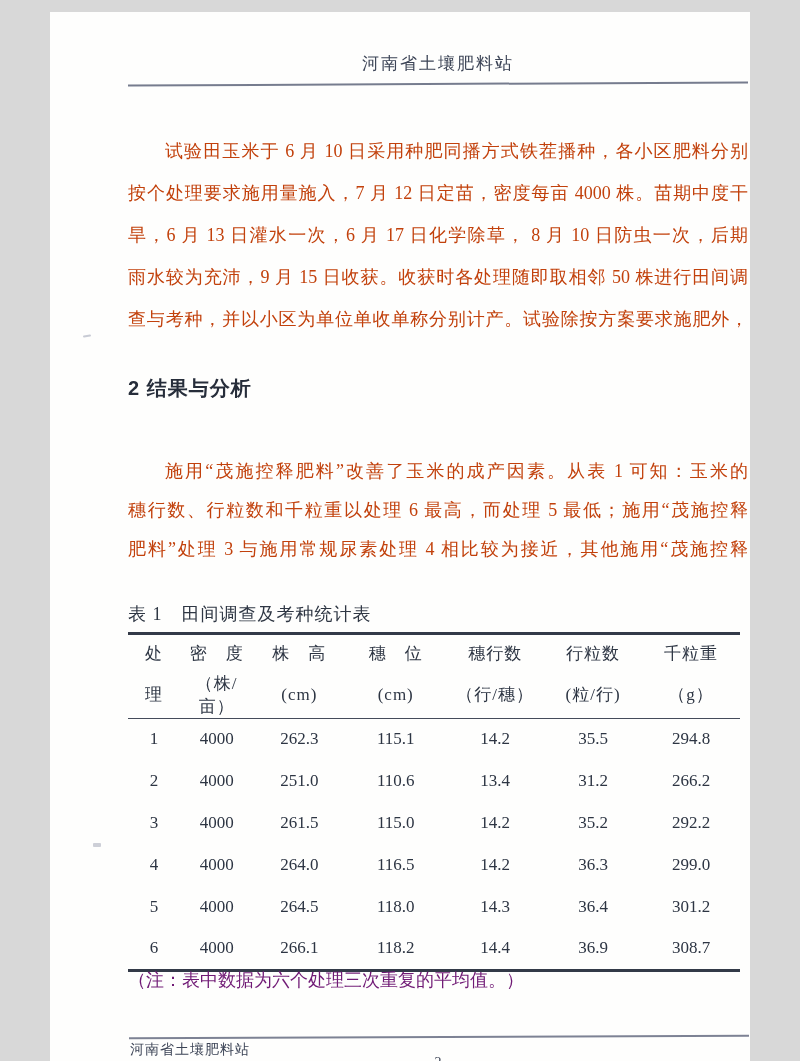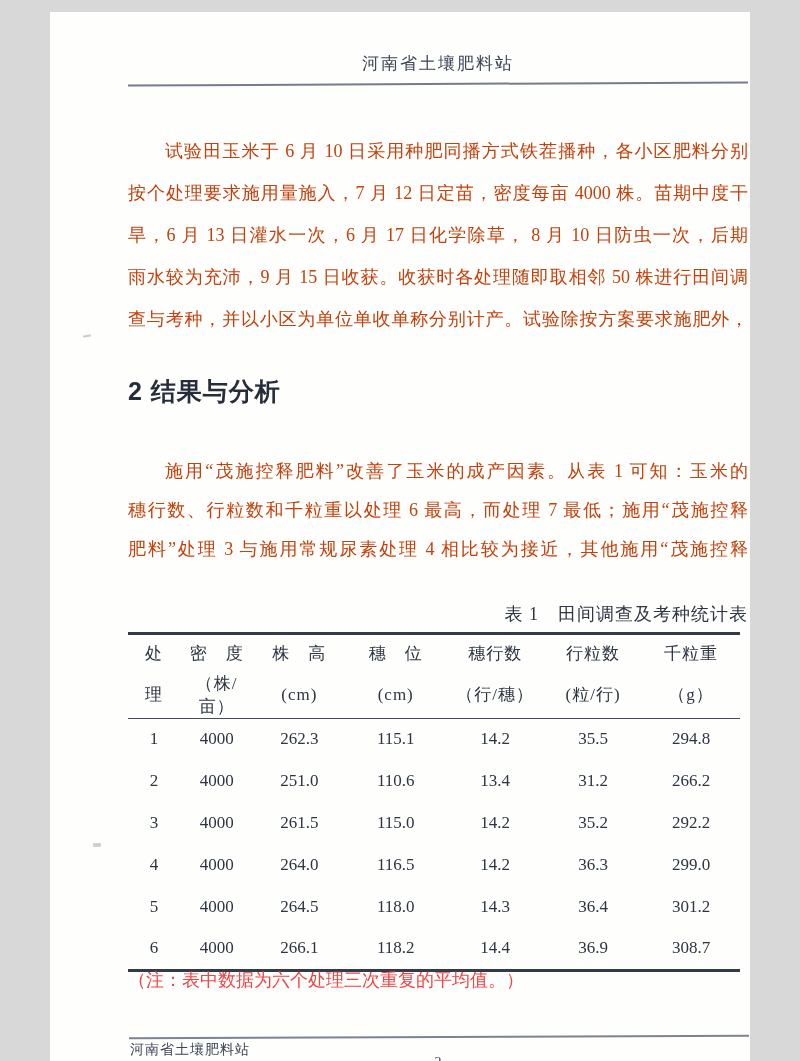--- a/index.html
+++ b/index.html
@@ -29,43 +29,43 @@
     white-space:nowrap;color:#c2410c;
   }
   .para.p2 .line{line-height:39px;height:39px;}
   .para .line.indent{padding-left:37px;}
   .para .line.endline{text-align-last:left;}
   .p1{top:118px;}
   .p2{top:440px;}
   .h1,.h2{
     position:absolute;left:78px;width:620px;
     font-family:"Liberation Sans","DejaVu Sans",sans-serif;
-    font-weight:bold;font-size:25px;color:#262d3a;letter-spacing:1px;
+    font-weight:bold;font-size:20px;color:#262d3a;letter-spacing:1px;
   }
   .h1{top:363px;}
   .h2{top:398px;}
   
   .tbl-caption{
     position:absolute;top:590px;left:78px;width:620px;
-    text-align:right;font-size:18px;color:#2f3744;letter-spacing:1px;
+    text-align:left;font-size:18px;color:#2f3744;letter-spacing:1px;
   }
   table.datatable{
     position:absolute;top:620px;left:78px;width:612px;
     border-collapse:collapse;table-layout:fixed;
     border-top:3px solid #333a48;border-bottom:3px solid #333a48;
     font-size:17px;color:#2d3543;
   }
   table.datatable thead{border-bottom:1.5px solid #444b5a;}
   table.datatable thead tr{height:38px;}
   table.datatable tbody tr{height:42px;}
   table.datatable td{text-align:center;padding:0;vertical-align:middle;}
   table.datatable thead td{font-size:17px;letter-spacing:1px;}
   .tbl-note{
     position:absolute;top:956px;left:78px;width:620px;
-    font-size:18px;color:#ef4444;
+    font-size:18px;color:#701a75;
   }
   
   .ftr-rule{
     position:absolute;top:1024px;left:79px;width:620px;height:1.6px;
     background:#7d8294;transform:rotate(-0.25deg);
   }
   .ftr-org{
     position:absolute;top:1029px;left:80px;
     font-size:14px;color:#3c4456;letter-spacing:1px;
   }
@@ -94,21 +94,21 @@
     <div class="line">按个处理要求施用量施入，7 月 12 日定苗，密度每亩 4000 株。苗期中度干</div>
     <div class="line">旱，6 月 13 日灌水一次，6 月 17 日化学除草， 8 月 10 日防虫一次，后期</div>
     <div class="line">雨水较为充沛，9 月 15 日收获。收获时各处理随即取相邻 50 株进行田间调</div>
     <div class="line">查与考种，并以小区为单位单收单称分别计产。试验除按方案要求施肥外，</div>
   </div>
 
   <div class="h1">2 结果与分析</div>
 
   <div class="para p2">
     <div class="line indent">施用“茂施控释肥料”改善了玉米的成产因素。从表 1 可知：玉米的</div>
-    <div class="line">穗行数、行粒数和千粒重以处理 6 最高，而处理 7 最低；施用“茂施控释</div>
+    <div class="line">穗行数、行粒数和千粒重以处理 6 最高，而处理 5 最低；施用“茂施控释</div>
     <div class="line">肥料”处理 3 与施用常规尿素处理 4 相比较为接近，其他施用“茂施控释</div>
   </div>
 
   <div class="tbl-caption">表 1　田间调查及考种统计表</div>
 
   <table class="datatable">
     <colgroup>
       <col style="width:8.5%">
         <col style="width:12%">
         <col style="width:15%">

